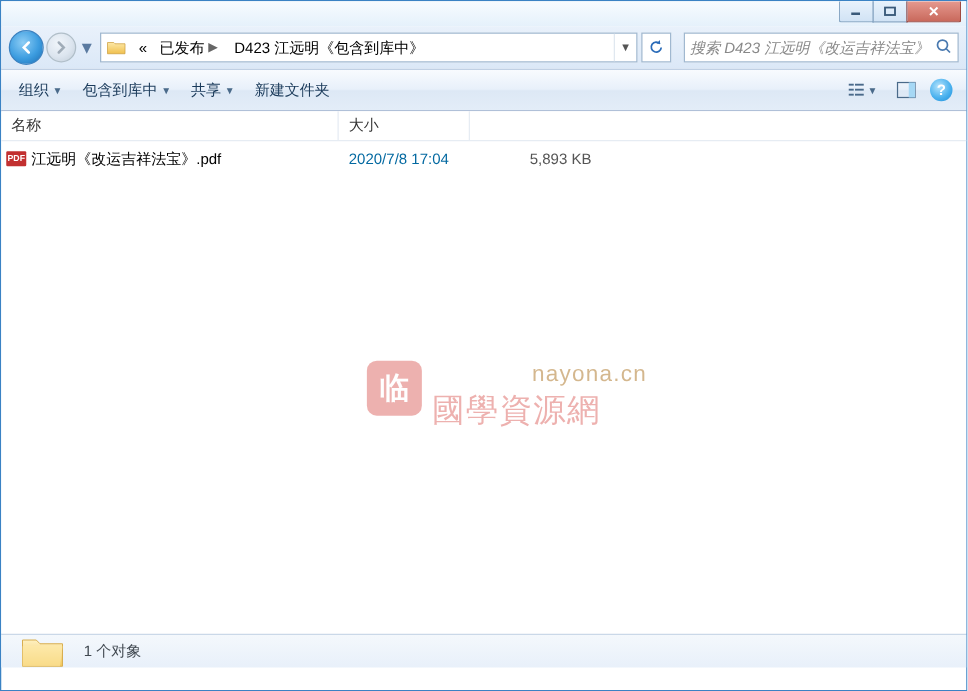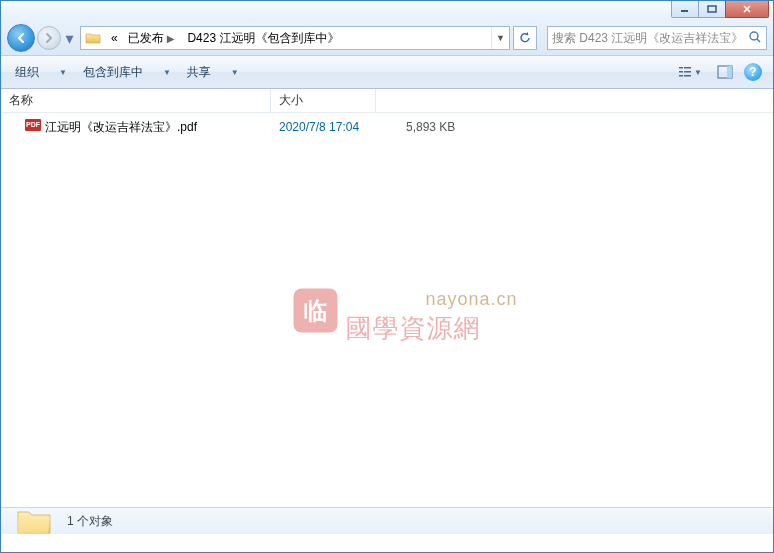--- a/index.html
+++ b/index.html
@@ -20,44 +20,44 @@
     .nav-arrows { display: flex; align-items: center; gap: 2px; }
     .nav-back { width: 28px; height: 28px; border-radius: 50%; background: radial-gradient(circle at 40% 35%, #8dcdf5, #3d9de0 55%, #1a6db3); border: 1px solid #3d82c0; display: flex; align-items: center; justify-content: center; color: #fff; }
     .nav-fwd { width: 24px; height: 24px; border-radius: 50%; background: radial-gradient(circle at 40% 35%, #f0f5fa, #dce5ef 55%, #c0ccd8); border: 1px solid #b0bec8; display: flex; align-items: center; justify-content: center; color: #9aa5b0; }
     .nav-drop { width: 13px; height: 20px; display: flex; align-items: center; justify-content: center; color: #5a7aa0; cursor: default; }
     .address { flex: 1; height: 24px; background: #fff; border: 1px solid #a0b8d0; display: flex; align-items: center; font-size: 12px; }
     .addr-icon { width: 20px; height: 20px; margin: 0 2px; display: flex; align-items: center; justify-content: center; }
     .addr-seg { padding: 0 4px 0 6px; display: flex; align-items: center; height: 22px; }
     .addr-sep { color: #666; font-size: 10px; padding: 0 3px; }
     .addr-drop { width: 18px; height: 22px; border-left: 1px solid #e0e8f0; display: flex; align-items: center; justify-content: center; color: #555; font-size: 9px; margin-left: auto; }
     .refresh { width: 24px; height: 24px; background: #fff; border: 1px solid #a0b8d0; margin-left: -1px; display: flex; align-items: center; justify-content: center; color: #2a6bb8; }
-    .search { width: 220px; height: 24px; background: #fff; border: 1px solid #a0b8d0; margin-left: 6px; display: flex; align-items: center; padding: 0 4px; font-size: 12px; color: #888; }
+    .search { width: 220px; height: 24px; background: #fff; border: 1px solid #a0b8d0; margin-left: 6px; display: flex; align-items: center; padding: 0 4px; font-size: 12px; color: #888; font-style: italic; }
     .search-icon { margin-left: auto; color: #4a7ab0; font-style: normal; }
 
     
     .toolbar { height: 34px; background: linear-gradient(to bottom, #f8fbfe, #e8f0fa 48%, #dde8f5 52%, #e3edf8); border-top: 1px solid #c0d0e4; border-bottom: 1px solid #b0c0d8; display: flex; align-items: center; padding: 0 8px; font-size: 12px; gap: 4px; }
-    .tool-item { padding: 4px 6px; display: flex; align-items: center; gap: 20px; color: #1a3a5a; cursor: default; }
+    .tool-item { padding: 4px 6px; display: flex; align-items: center; gap: 3px; color: #1a3a5a; cursor: default; }
     .tool-drop { font-size: 8px; color: #4a6a8a; }
     .tool-spacer { flex: 1; }
     .tool-icon { width: 24px; height: 24px; display: flex; align-items: center; justify-content: center; color: #4a6a8a; border-radius: 2px; }
     .tool-icon.views { width: 38px; gap: 2px; }
     .help-icon { width: 18px; height: 18px; border-radius: 50%; background: radial-gradient(circle at 40% 35%, #b5e3fc, #4db3ef 55%, #1a8cd8); color: #fff; font-size: 12px; font-weight: bold; display: flex; align-items: center; justify-content: center; }
 
     
     .content { display: flex; flex-direction: column; height: calc(553px - 2px - 20px - 34px - 34px - 45px); background: #fff; }
     .col-headers { height: 24px; display: flex; border-bottom: 1px solid #e6ecf3; font-size: 12px; color: #333; }
     .col { padding: 4px 8px; border-right: 1px solid #e6ecf3; display: flex; align-items: center; }
     .col.name { width: 270px; }
     .col.date { width: 135px; }
     .col.size { width: 105px; }
     .list { flex: 1; padding: 4px 0; position: relative; }
     .row { display: flex; font-size: 12px; height: 20px; align-items: center; }
-    .row .name { width: 270px; padding-left: 24px; display: flex; align-items: flex-start; gap: 4px; }
+    .row .name { width: 270px; padding-left: 4px; display: flex; align-items: center; gap: 4px; }
     .row .date { width: 135px; padding-left: 8px; color: #0369a1; }
-    .row .size { width: 105px; padding-right: 20px; text-align: left; color: #555; }
+    .row .size { width: 105px; padding-right: 20px; text-align: center; color: #555; }
     .pdf-icon { width: 16px; height: 12px; background: #c23030; color: #fff; font-size: 7px; font-weight: bold; display: flex; align-items: center; justify-content: center; border-radius: 1px; }
 
     
     .watermark { position: absolute; left: 50%; top: 50%; transform: translate(-50%, -50%); display: flex; align-items: center; gap: 8px; opacity: 0.45; pointer-events: none; }
     .wm-stamp { width: 44px; height: 44px; background: #d9534f; border-radius: 8px; color: #fff; display: flex; align-items: center; justify-content: center; font-size: 24px; font-weight: bold; }
     .wm-text { color: #d9534f; font-size: 26px; letter-spacing: 1px; margin-top: 36px; }
     .wm-sub { color: #a16207; font-size: 18px; position: absolute; top: 14px; left: 80px; letter-spacing: 1px; }
 
     
     .status { height: 27px; background: linear-gradient(to bottom, #f4f8fc, #e8f0fa); border-top: 1px solid #cad8e8; display: flex; align-items: center; padding: 0 14px; gap: 14px; font-size: 12px; color: #404850; }
@@ -149,20 +149,23 @@
       <span>组织</span>
       <span class="tool-drop">▼</span>
     </div>
     <div class="tool-item">
       <span>包含到库中</span>
       <span class="tool-drop">▼</span>
     </div>
     <div class="tool-item">
       <span>共享</span>
       <span class="tool-drop">▼</span>
+    </div>
+    <div class="tool-item">
+      <span>新建文件夹</span>
     </div>
     <div class="tool-spacer"></div>
     <div class="tool-icon views">
       <svg width="14" height="14" viewBox="0 0 14 14">
           <rect x="1" y="2" width="4" height="1.5" fill="#4a6a8a"></rect>
           <rect x="1" y="6" width="4" height="1.5" fill="#4a6a8a"></rect>
           <rect x="1" y="10" width="4" height="1.5" fill="#4a6a8a"></rect>
           <rect x="6" y="2" width="7" height="1.5" fill="#4a6a8a"></rect>
           <rect x="6" y="6" width="7" height="1.5" fill="#4a6a8a"></rect>
           <rect x="6" y="10" width="7" height="1.5" fill="#4a6a8a"></rect>

